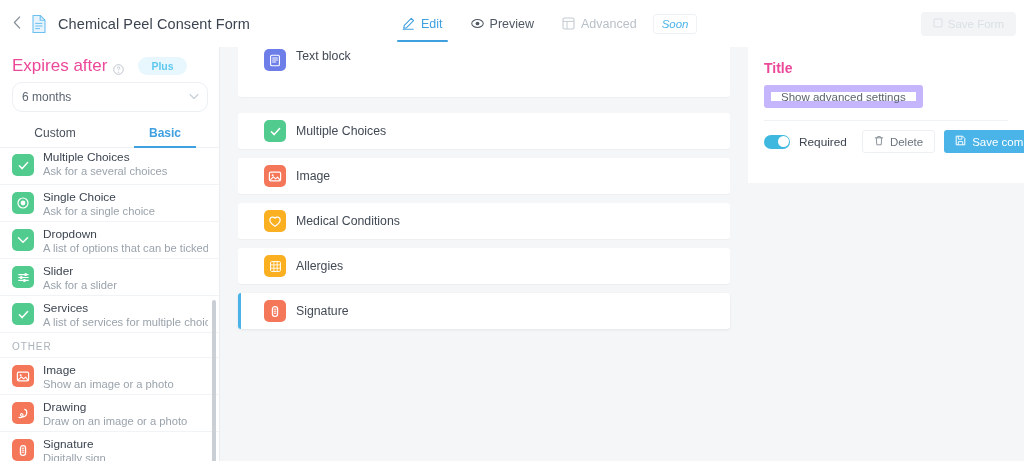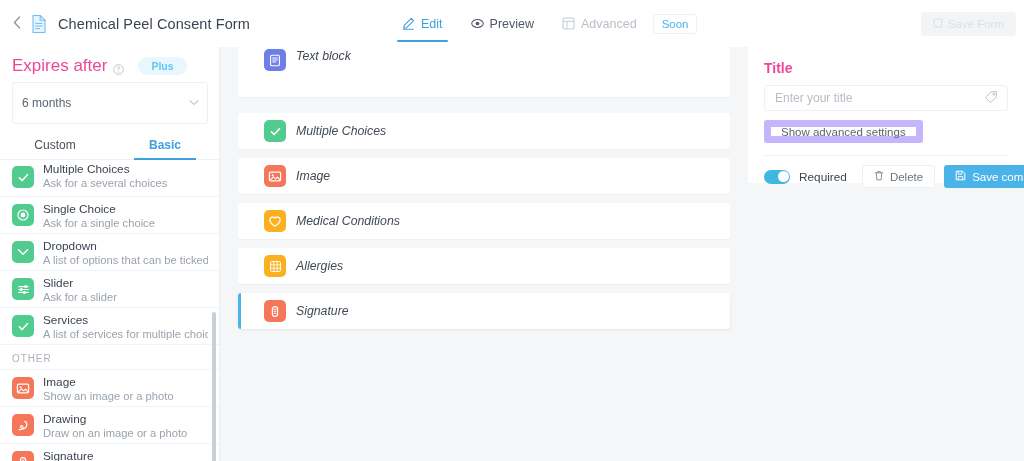--- a/index.html
+++ b/index.html
@@ -37,21 +37,21 @@
   .tab .tico { display:inline-flex; width: 13px; height: 13px; }
   .tab.active { color: #3fa0e0; }
   .tab.active:after {
     content: ""; position: absolute; left: 9px; right: 9px; bottom: 5px;
     height: 2px; background: #3fa0e0; border-radius: 2px;
   }
   .tab.disabled { color: #b9c0c8; cursor: default; }
   .soon-badge {
     margin-left: 2px; font-size: 11.5px; color: #4ab4e8;
     background: #ffffff; border: 1px solid #eef2f5;
-    padding: 3px 8px; border-radius: 3px;
+    padding: 3px 8px; border-radius: 3px; font-style: italic;
   }
 
   .save-form-btn {
     position: absolute; right: 8px; top: 12px;
     height: 24px; padding: 0 12px; border-radius: 4px;
     background: #f2f4f6; color: #dbe0e5;
     font-size: 11.5px; display: flex; align-items: center; gap: 5px;
     border: none; cursor: default; white-space: nowrap;
   }
 
@@ -64,22 +64,22 @@
     display: flex; align-items: center; gap: 6px;
     padding: 10px 12px 0 12px; height: 28px;
   }
   .expires-label { font-size: 17px; color: #ec4899; white-space: nowrap; }
   .help-icon { width: 11px; height: 11px; flex: 0 0 auto; }
   .plus-badge {
     margin-left: 8px; font-size: 10.5px; font-weight: bold; color: #5ec8ef;
     background: #e8f7fd; padding: 3px 13px; border-radius: 11px;
   }
   .select-box {
-    margin: 7px 12px 0 12px; height: 42px; border: 1px solid #ecf0f3;
-    border-radius: 3px; display: flex; align-items: center;
+    margin: 7px 12px 0 12px; height: 30px; border: 1px solid #ecf0f3;
+    border-radius: 10px; display: flex; align-items: center;
     padding: 0 9px; font-size: 12px; color: #5c6570; position: relative;
     cursor: pointer; background: #fff;
   }
   .select-caret {
     position: absolute; right: 8px; top: 50%; transform: translateY(-55%);
     color: #c6ced6; font-size: 9px;
   }
   .sb-tabs {
     display: flex; margin-top: 9px; border-bottom: 1px solid #eef1f4;
     height: 27px;
@@ -129,21 +129,20 @@
   .canvas {
     position: absolute; left: 220px; top: 47px; width: 528px; height: 414px;
     background: #f4f6f8; overflow: hidden; padding: 0 18px;
   }
   .card {
     background: #ffffff; border-radius: 3px; margin-bottom: 9px;
     display: flex; align-items: center; gap: 10px;
     padding: 0 26px; height: 36px; cursor: pointer;
     box-shadow: 0 1px 0 rgba(20,30,45,.03);
     position: relative;
-    font-style: italic;
   }
   .card .clabel { font-size: 12.3px; color: #424a55; }
   .card.tall { height: 56px; align-items: flex-start; padding-top: 8px; }
   .card.selected { box-shadow: 0 1px 3px rgba(20,30,45,.07); }
   .card.selected:before {
     content: ""; position: absolute; left: 0; top: 0; bottom: 0; width: 3px;
     background: #4ab4e8; border-radius: 3px 0 0 3px;
   }
   .card-top-clip { margin-top: -6px; }
 
@@ -462,29 +461,20 @@
           </svg>
       </span>
       <span class="clabel">Signature</span>
     </div>
   </div>
 
   <div class="rpanel">
     <div class="rp-body">
       <div class="rp-title">Title</div>
 
-      <div class="rp-input">
-        <input type="text" placeholder="Enter your title" style="">
-        <span class="tag-icon">
-          <svg width="13" height="13" viewBox="0 0 13 13">
-              <path d="M11.4 6.9L6.6 11.7a1.4 1.4 0 01-2 0L1.4 8.5a1.4 1.4 0 010-2L6.2 1.7h5.2v5.2z" fill="none" stroke="#b9c1c9" stroke-width="1"></path>
-              <circle cx="8.9" cy="4.2" r="1" fill="none" stroke="#b9c1c9" stroke-width="1"></circle>
-            </svg>
-        </span>
-      </div>
 
       <div class="adv-btn">
         <span>Show advanced settings</span>
       </div>
 
       <div class="rp-sep"></div>
     </div>
 
     <div class="rp-foot">
       <span class="toggle">

